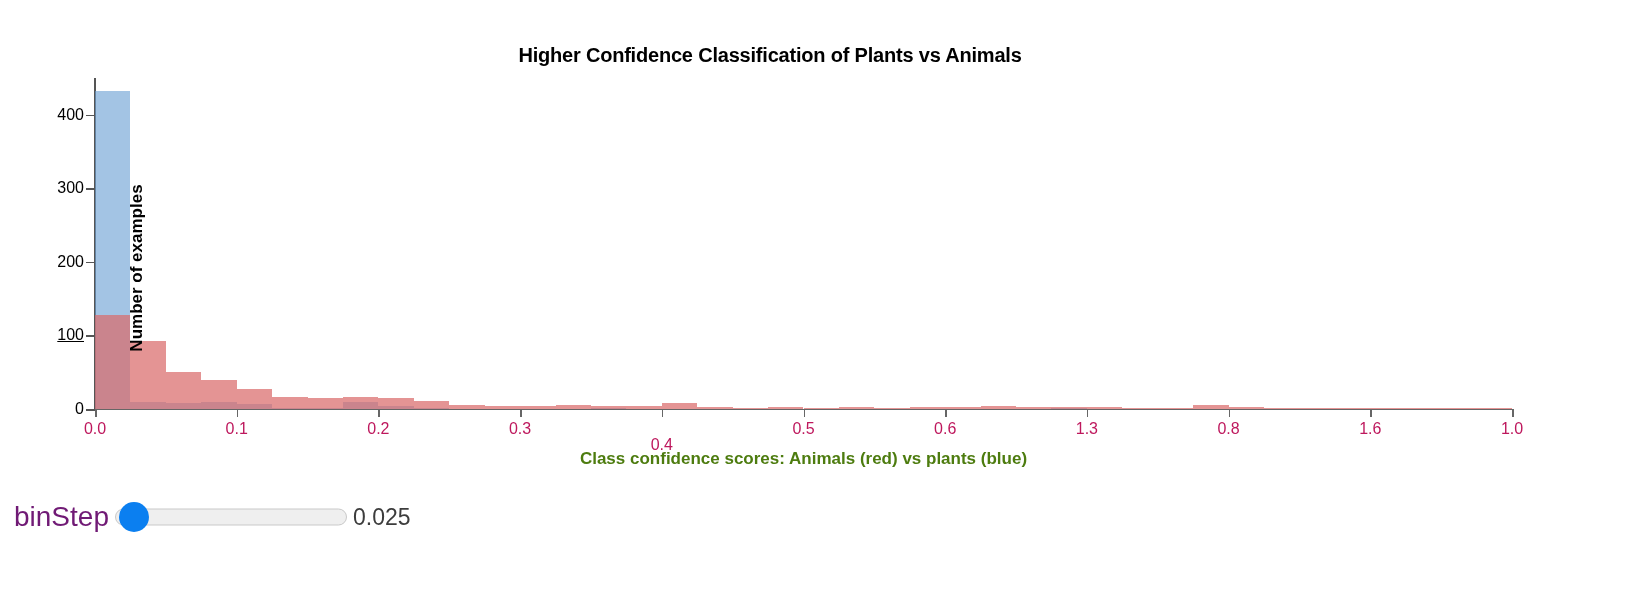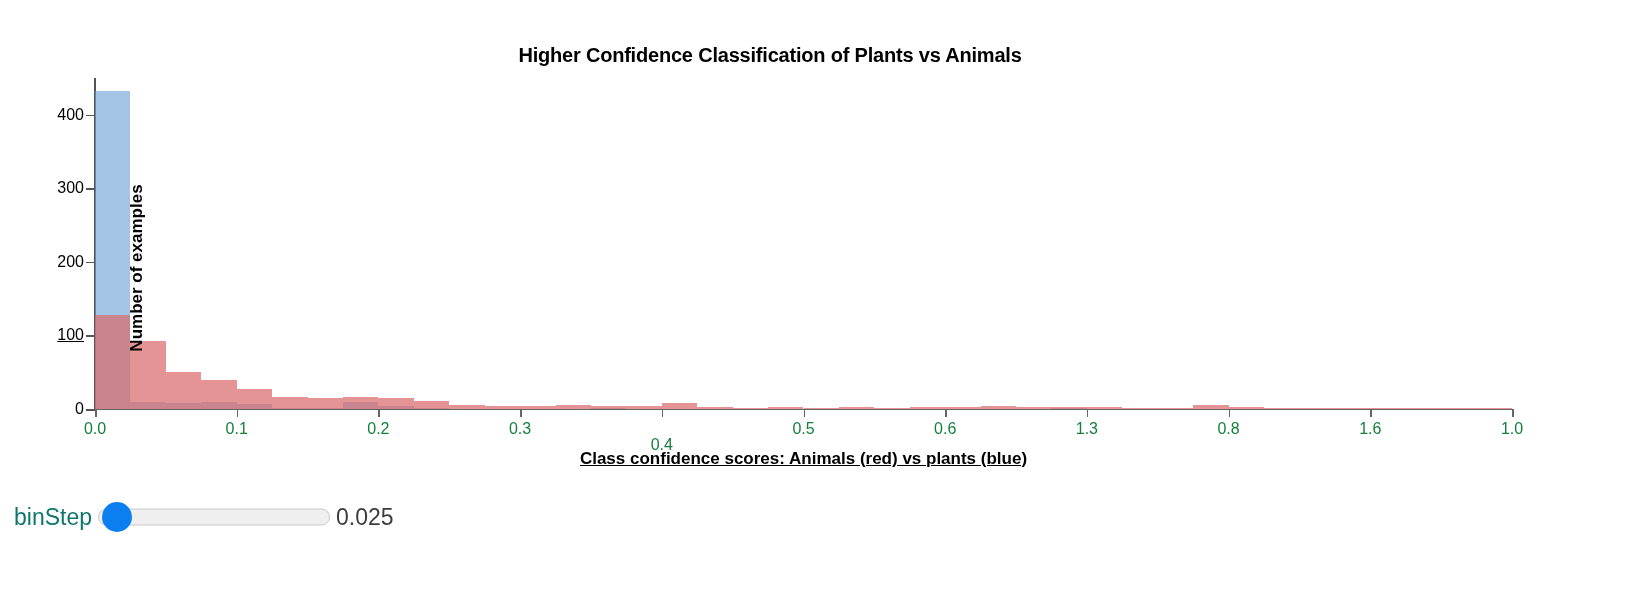--- a/index.html
+++ b/index.html
@@ -105,21 +105,21 @@
     height: 8px;
     background: #666666;
   }
   .xtick-label {
     position: absolute;
     top: 420px;
     width: 80px;
     margin-left: -40px;
     text-align: center;
     font-size: 16px;
-    color: #15803d;
+    color: #be185d;
   }
 
   #y-axis-title {
     position: absolute;
     left: -108px;
     top: 180px;
     width: 300px;
     text-align: center;
     font-size: 17px;
     font-weight: bold;
@@ -127,37 +127,36 @@
     color: #000000;
   }
   #x-axis-title {
     position: absolute;
     left: 95px;
     top: 449px;
     width: 1417px;
     text-align: center;
     font-size: 17px;
     font-weight: bold;
-    color: #000000;
-    text-decoration: underline;
+    color: #4d7c0f;
   }
 
   
   #slider-row {
     position: absolute;
     left: 14px;
     top: 494px;
     height: 46px;
     display: flex;
     align-items: center;
     gap: 0px;
   }
   #slider-label {
-    font-size: 23px;
-    color: #0f766e;
+    font-size: 28px;
+    color: #701a75;
     line-height: 1;
     padding-right: 2px;
   }
   #slider-track-wrap {
     position: relative;
     width: 238px;
     height: 34px;
     display: flex;
     align-items: center;
   }

